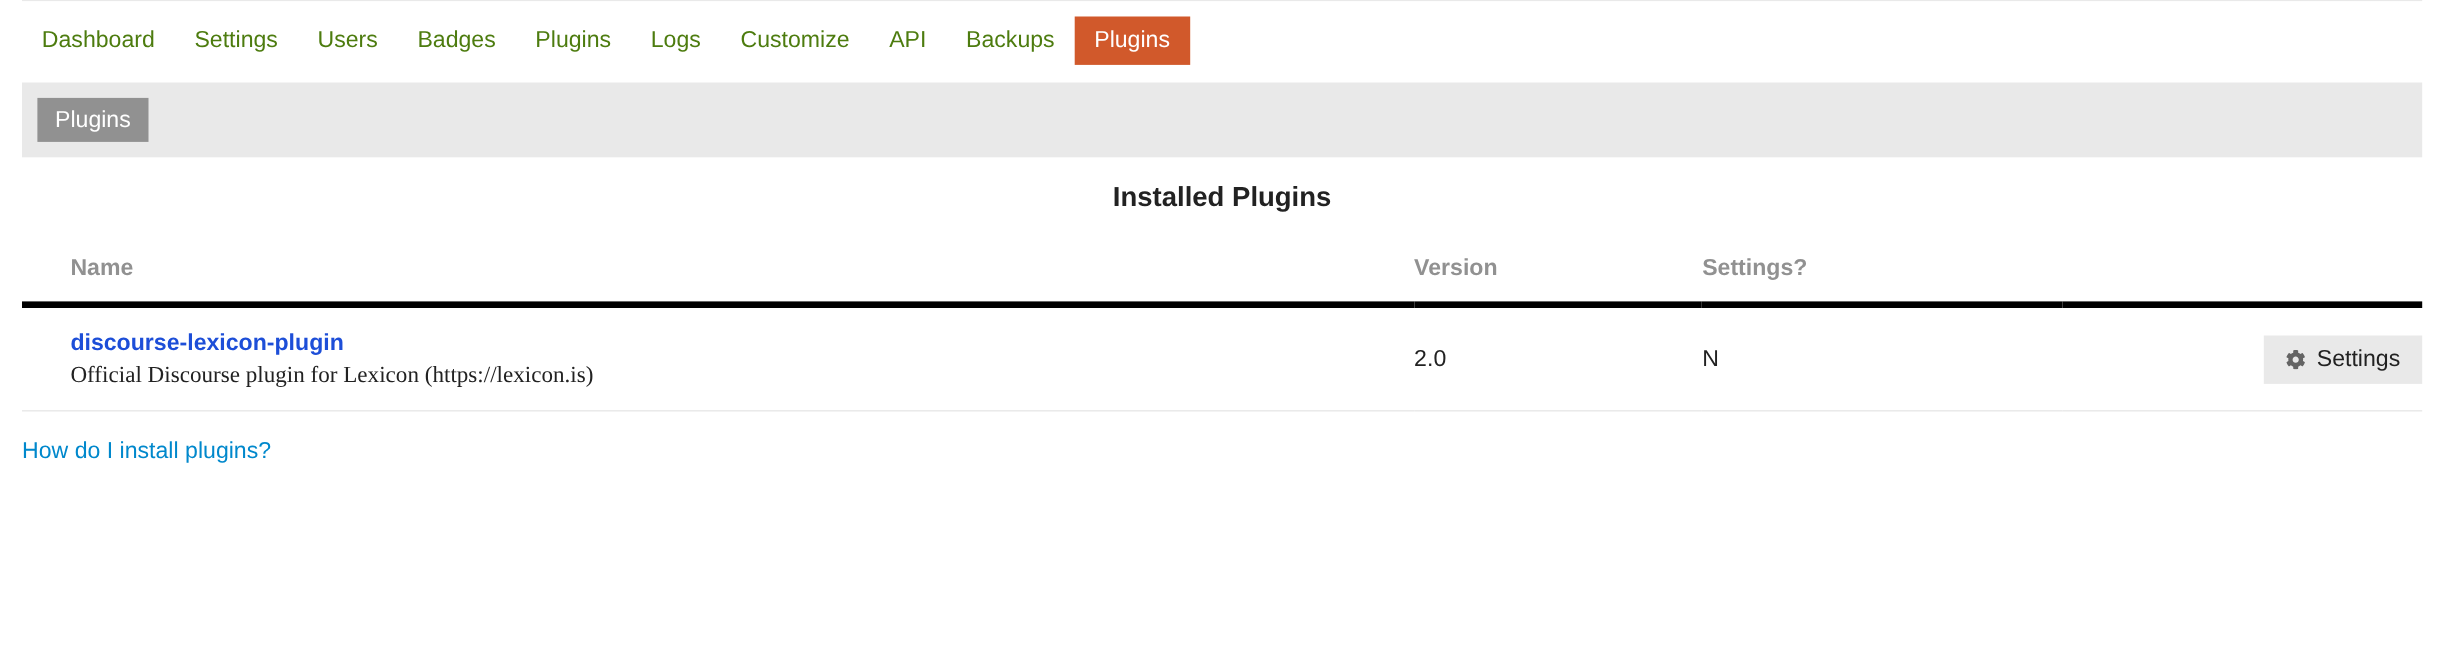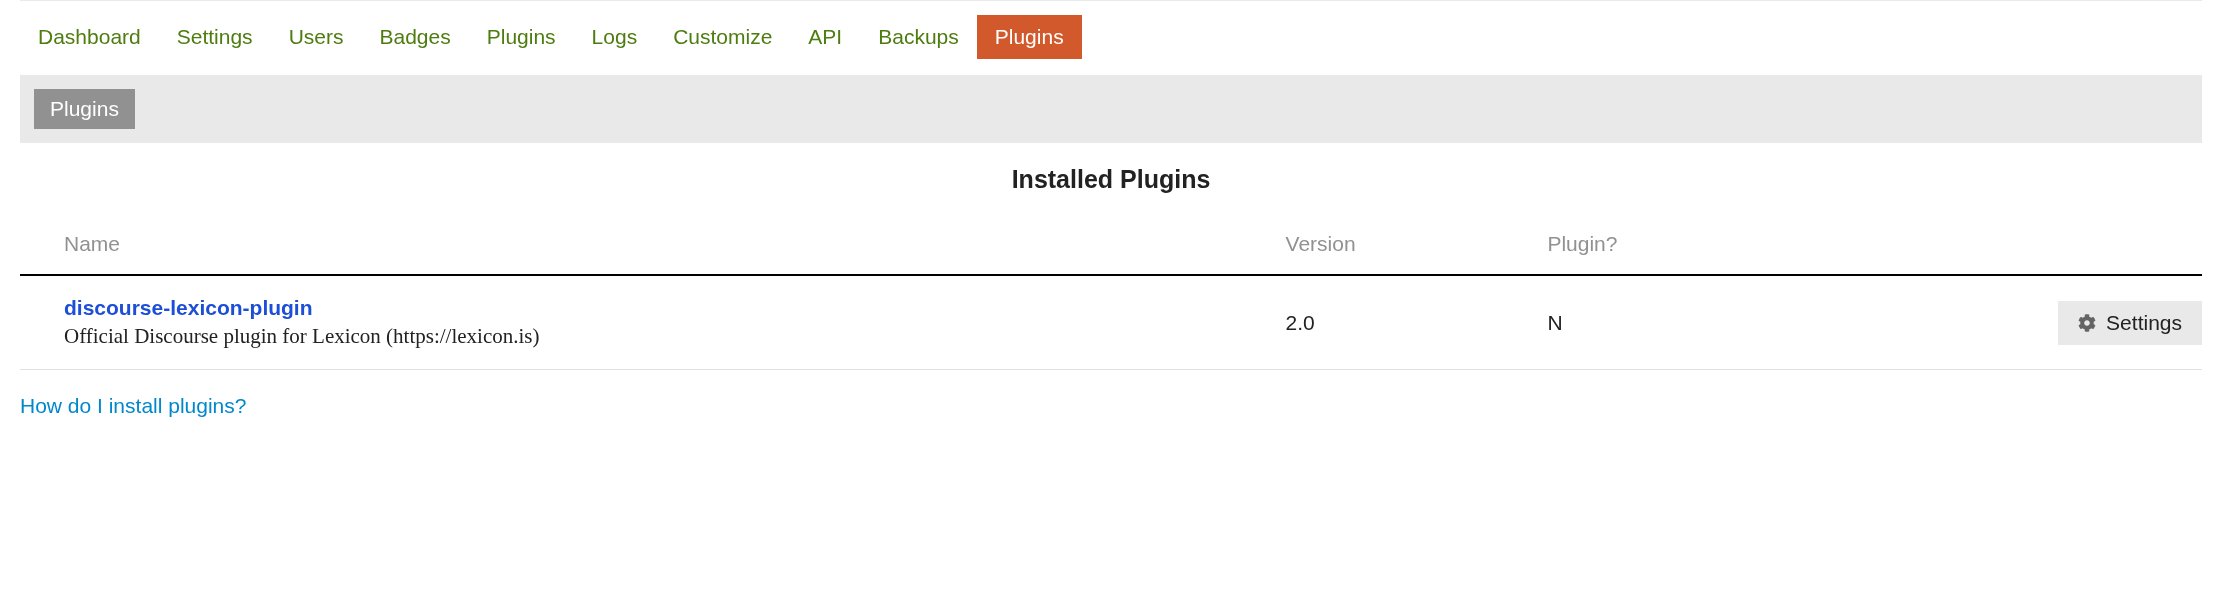--- a/index.html
+++ b/index.html
@@ -53,25 +53,25 @@
       font-weight: bold;
       margin: 22px 0 28px 0;
       text-align: center;
     }
     .plugins-table {
       width: 100%;
       border-collapse: collapse;
     }
     .plugins-table th {
       text-align: left;
-      font-weight: normal;
+      font-weight: bold;
       color: #919191;
       font-size: 21px;
       padding: 10px 0 18px 0;
-      border-bottom: 2px solid #000000;
+      border-bottom: 6px solid #000000;
     }
     .plugins-table th:first-child {
       padding-left: 44px;
     }
     .plugins-table td {
       padding: 20px 0;
       border-bottom: 1px solid #e1e1e1;
       vertical-align: middle;
       font-size: 21px;
       color: #222;
@@ -138,21 +138,21 @@
   <div class="sub-item active">Plugins</div>
 </div>
 
 <h2 class="section-heading">Installed Plugins</h2>
 
 <table class="plugins-table">
   <thead>
     <tr>
       <th class="col-name">Name</th>
       <th class="col-version">Version</th>
-      <th class="col-enabled">Plugin?</th>
+      <th class="col-enabled">Settings?</th>
       <th class="col-actions"></th>
     </tr>
   </thead>
   <tbody>
     <tr>
       <td>
         <div class="plugin-name">discourse-lexicon-plugin</div>
         <div class="plugin-desc">Official Discourse plugin for Lexicon (https://lexicon.is)</div>
       </td>
       <td>2.0</td>

